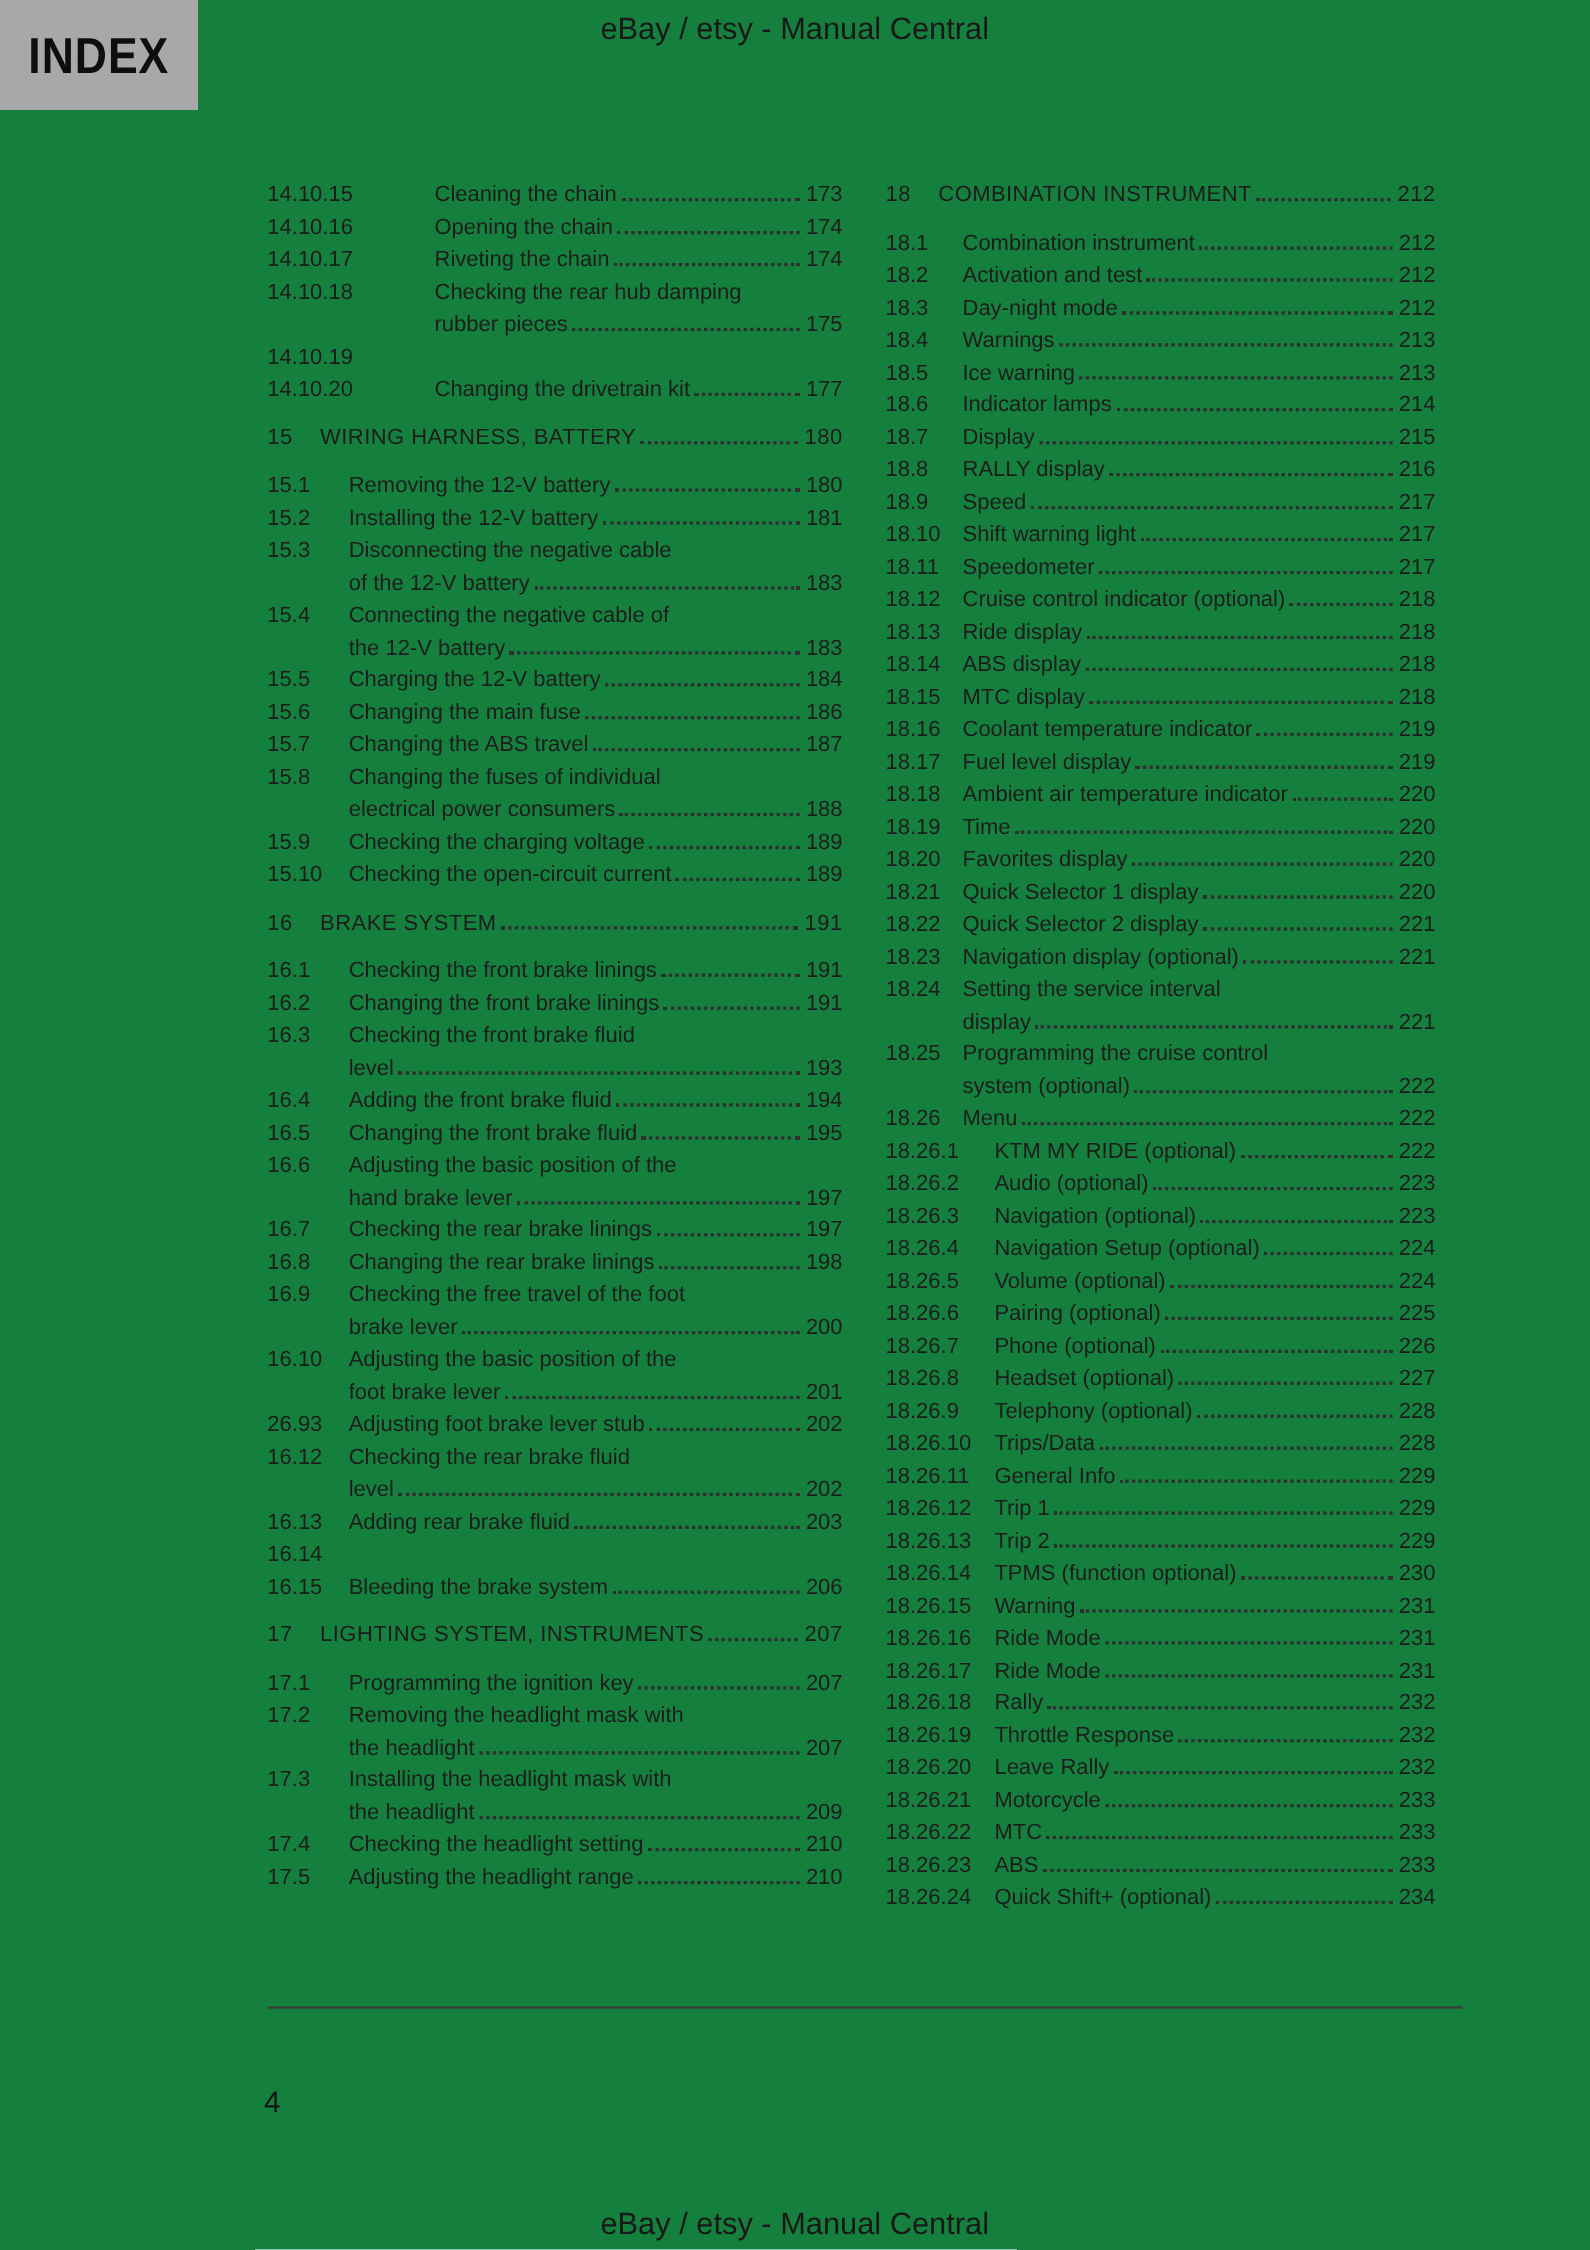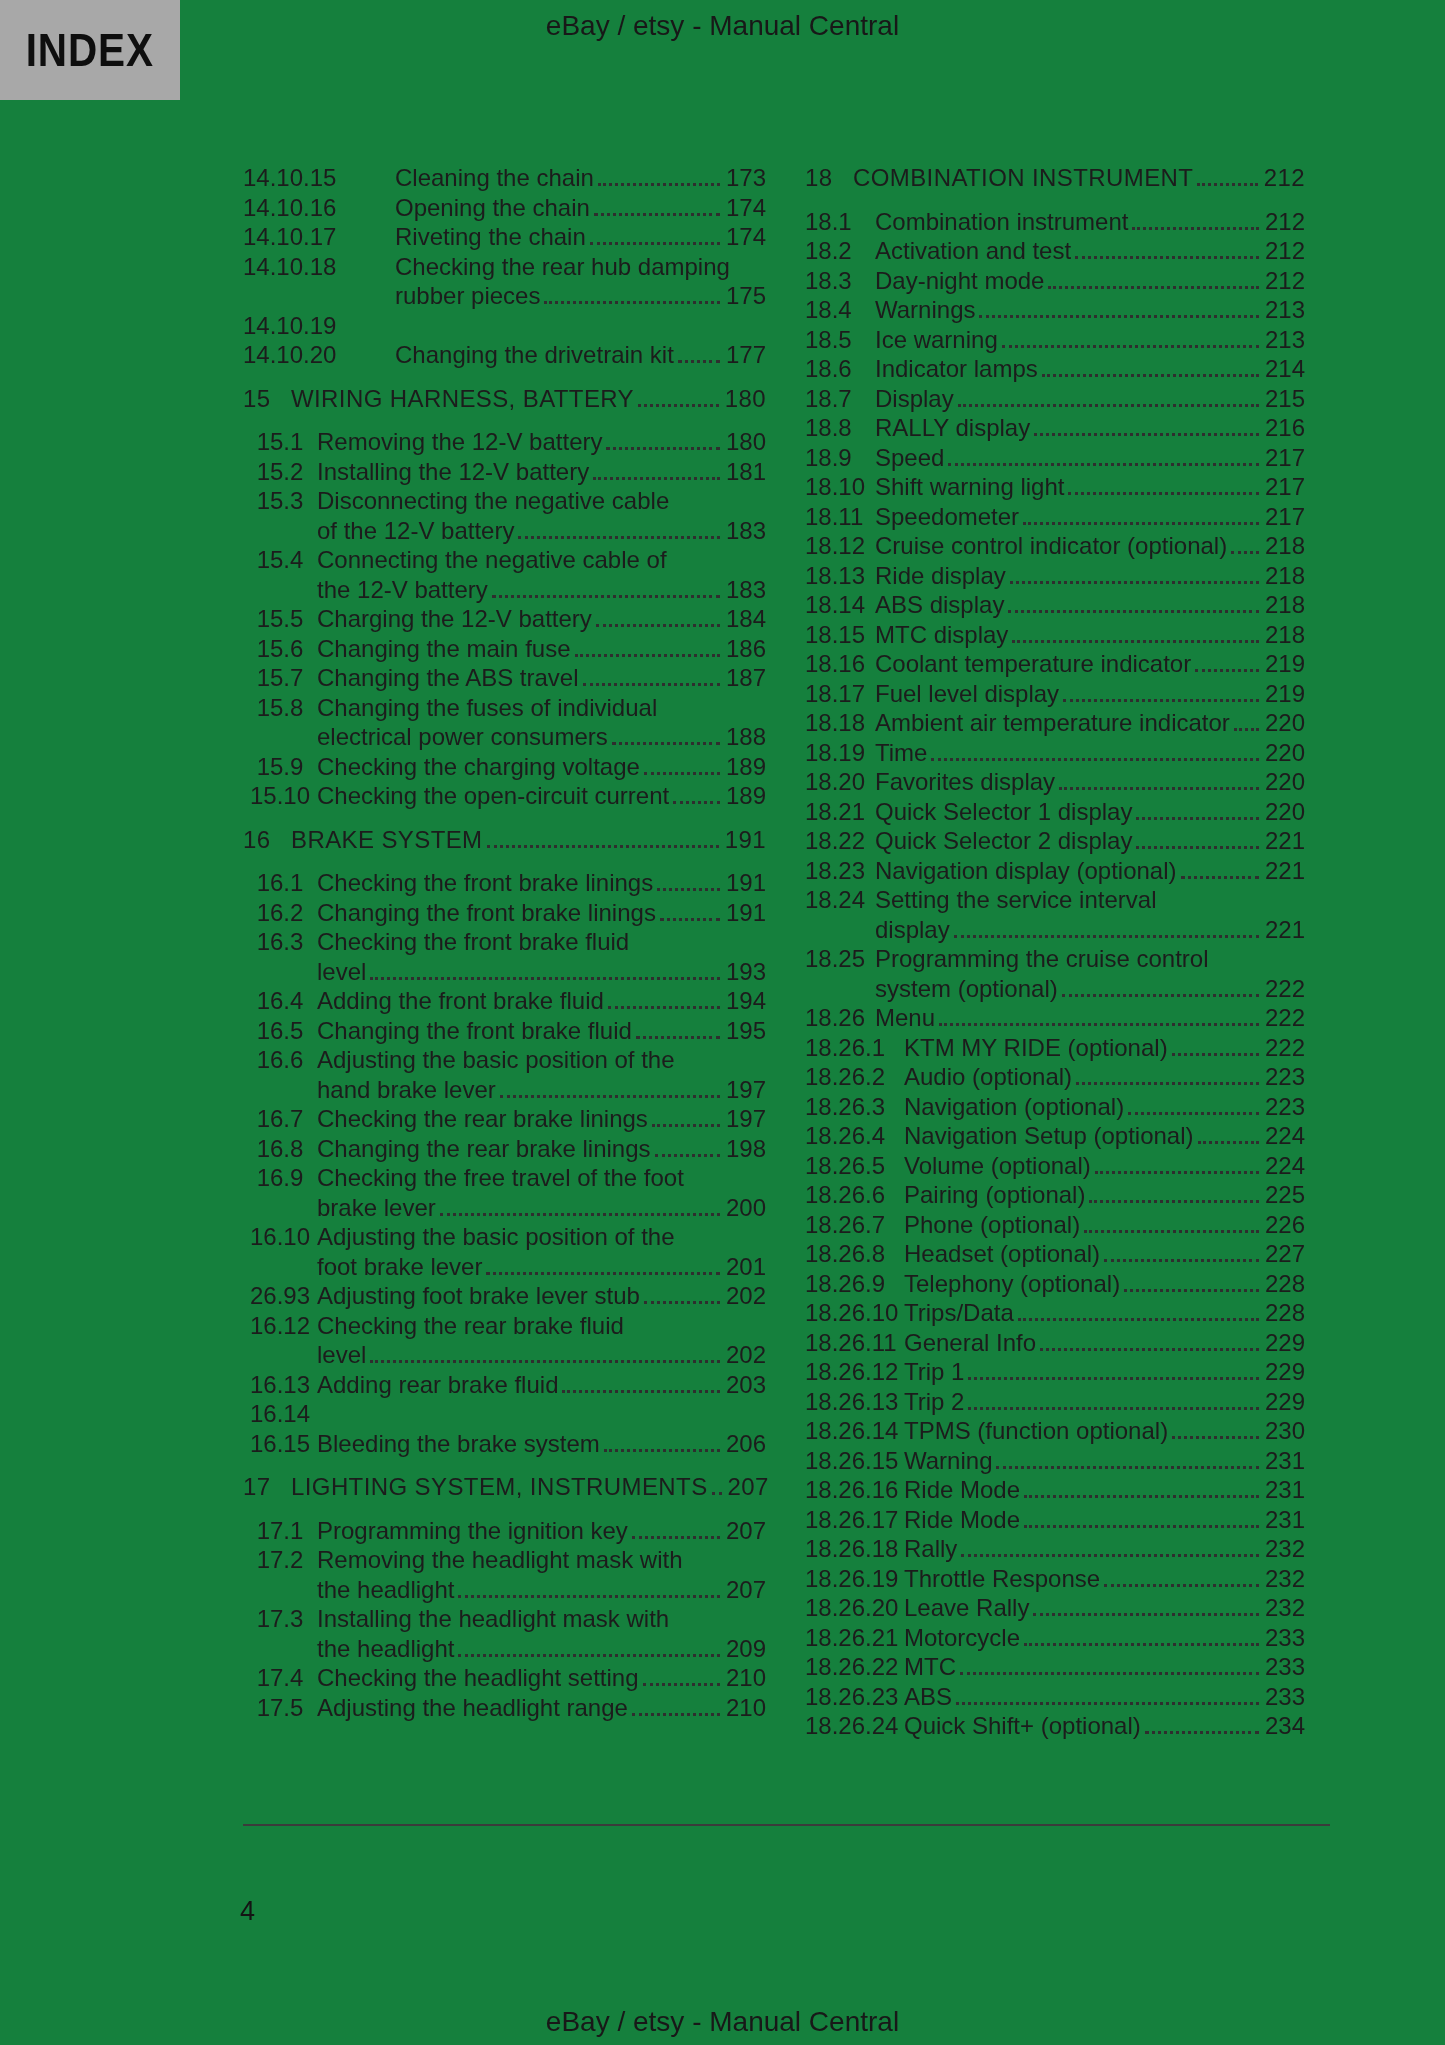--- a/index.html
+++ b/index.html
@@ -18,29 +18,29 @@
     letter-spacing:1px; transform:scaleX(0.88);
   }
 
   
   .doc-header { position:absolute; top:10px; left:0; width:1445px; text-align:center; font-size:28px; color:#181818; }
   .doc-footer { position:absolute; top:2006px; left:0; width:1445px; text-align:center; font-size:28px; color:#181818; }
   .divider { position:absolute; left:243px; top:1824px; width:1087px; height:0; border-top:2px solid #3b3b3b; }
   .folio { position:absolute; left:240px; top:1896px; font-size:27px; color:#141414; }
 
   
-  .toc-col { position:absolute; top:163px; font-size:24px; line-height:29.5px; }
+  .toc-col { position:absolute; top:163px; font-size:20px; line-height:29.5px; }
   .toc-col-left  { left:243px; width:523px; }
   .toc-col-right { left:805px; width:500px; }
 
   .row { display:flex; align-items:flex-start; }
   .row .num { flex:0 0 auto; }
   .g-ch     .num { width:48px; }
   .g-deep   .num { width:152px; }
-  .g-sub    .num { width:74px;text-align:center; }
+  .g-sub    .num { width:74px; }
   .g-sub18  .num { width:70px; }
   .g-deep18 .num { width:99px; }
 
   .row .body { flex:1 1 auto; min-width:0; }
   .lastline { display:flex; align-items:baseline; }
   .lastline .t { flex:0 1 auto; white-space:nowrap; }
   .leader {
     flex:1 1 10px; min-width:10px; height:0;
     border-bottom:3px dotted #2e2e2e; margin:0 6px 0 4px;
   }

